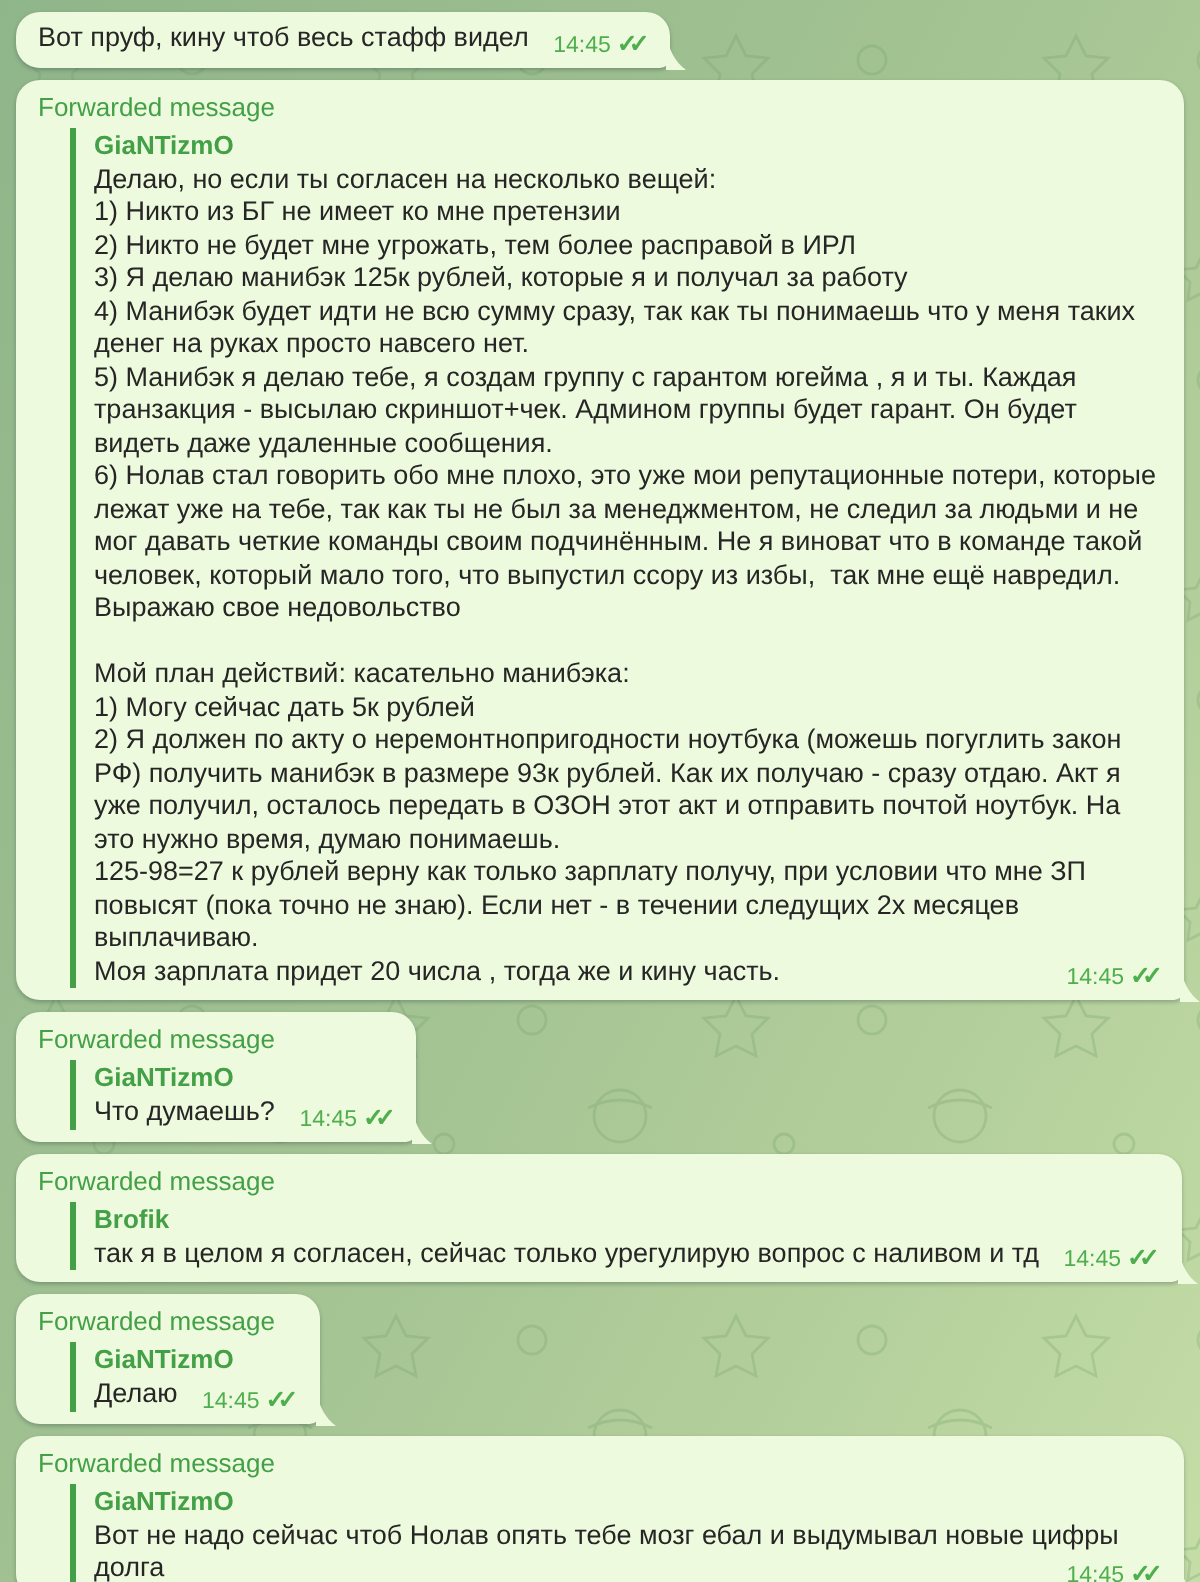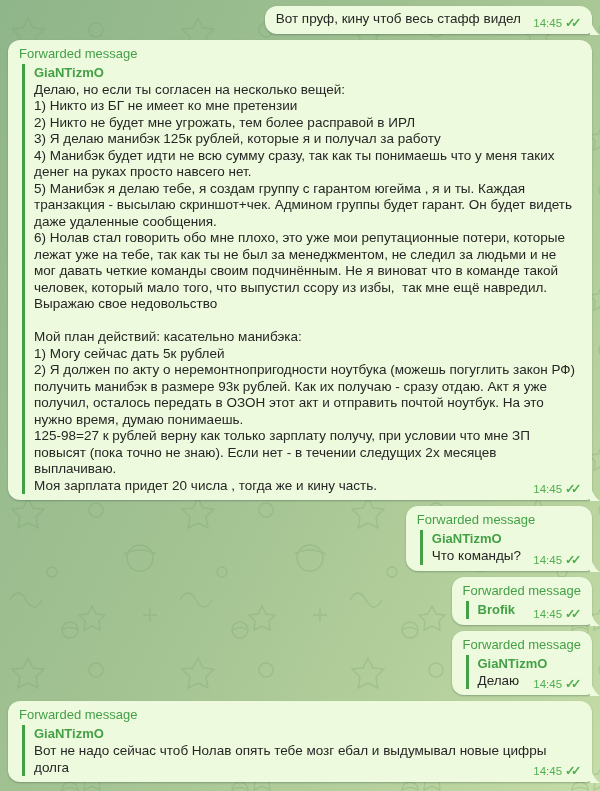--- a/index.html
+++ b/index.html
@@ -12,21 +12,21 @@
   html,body{width:600px;height:791px;overflow:hidden;}
   body{
     font-family:"Liberation Sans", sans-serif;
     color:var(--text);
     position:relative;
     background:linear-gradient(118deg,#8fb58a 0%,#a2c292 45%,#b3cf9b 75%,#c5dda7 100%);
   }
   .bg-doodles{position:absolute;inset:0;opacity:.5;}
   .chat{
     position:absolute;inset:0;
-    display:flex;flex-direction:column;align-items:flex-end;
+    display:flex;flex-direction:column;align-items:flex-start;
     padding:6px 8px;gap:6px;
   }
   .bubble{
     position:relative;
     background:var(--bubble);
     border-radius:12px 12px 5px 12px;
     padding:5px 11px 6px 11px;
     box-shadow:0 1px 2px rgba(16,35,47,.28);
     max-width:584px;
     width:auto;
@@ -34,21 +34,21 @@
   .tail{
     position:absolute;right:-8px;bottom:-1px;
     color:var(--bubble);
     display:block;
   }
   .fwd-label{
     color:var(--green);font-weight:normal;
     font-size:13px;line-height:18px;
   }
   .fwd-quote{
-    margin-left:3px;margin-top:1px;
+    margin-left:16px;margin-top:1px;
     border-left:3px solid var(--green);
     padding-left:9px;
   }
   .sender{
     color:var(--green);font-weight:bold;
     font-size:13px;line-height:18px;
     display:block;
   }
   .msg-text{
     font-size:13.5px;line-height:16.5px;
@@ -121,32 +121,33 @@
     <div class="time-wrap"><span>14:45</span><span class="checks">✓✓</span></div>
     <svg class="tail" width="10" height="18" viewBox="0 0 10 18">
         <path d="M0 0 C1.5 8 4.5 14 10 18 L0 18 Z" fill="currentColor"></path>
       </svg>
   </div>
 
   <div class="bubble">
     <div class="fwd-label">Forwarded message</div>
     <div class="fwd-quote">
       <span class="sender">GiaNTizmO</span>
-      <div class="msg-text"><span>Что команды?</span><span class="tspace"></span></div>
+      <div class="msg-text"><span>Что думаешь?</span><span class="tspace"></span></div>
     </div>
     <div class="time-wrap"><span>14:45</span><span class="checks">✓✓</span></div>
     <svg class="tail" width="10" height="18" viewBox="0 0 10 18">
         <path d="M0 0 C1.5 8 4.5 14 10 18 L0 18 Z" fill="currentColor"></path>
       </svg>
   </div>
 
   <div class="bubble">
     <div class="fwd-label">Forwarded message</div>
     <div class="fwd-quote">
       <span class="sender">Brofik</span>
+      <div class="msg-text"><span>так я в целом я согласен, сейчас только урегулирую вопрос с наливом и тд</span><span class="tspace"></span></div>
     </div>
     <div class="time-wrap"><span>14:45</span><span class="checks">✓✓</span></div>
     <svg class="tail" width="10" height="18" viewBox="0 0 10 18">
         <path d="M0 0 C1.5 8 4.5 14 10 18 L0 18 Z" fill="currentColor"></path>
       </svg>
   </div>
 
   <div class="bubble">
     <div class="fwd-label">Forwarded message</div>
     <div class="fwd-quote">

